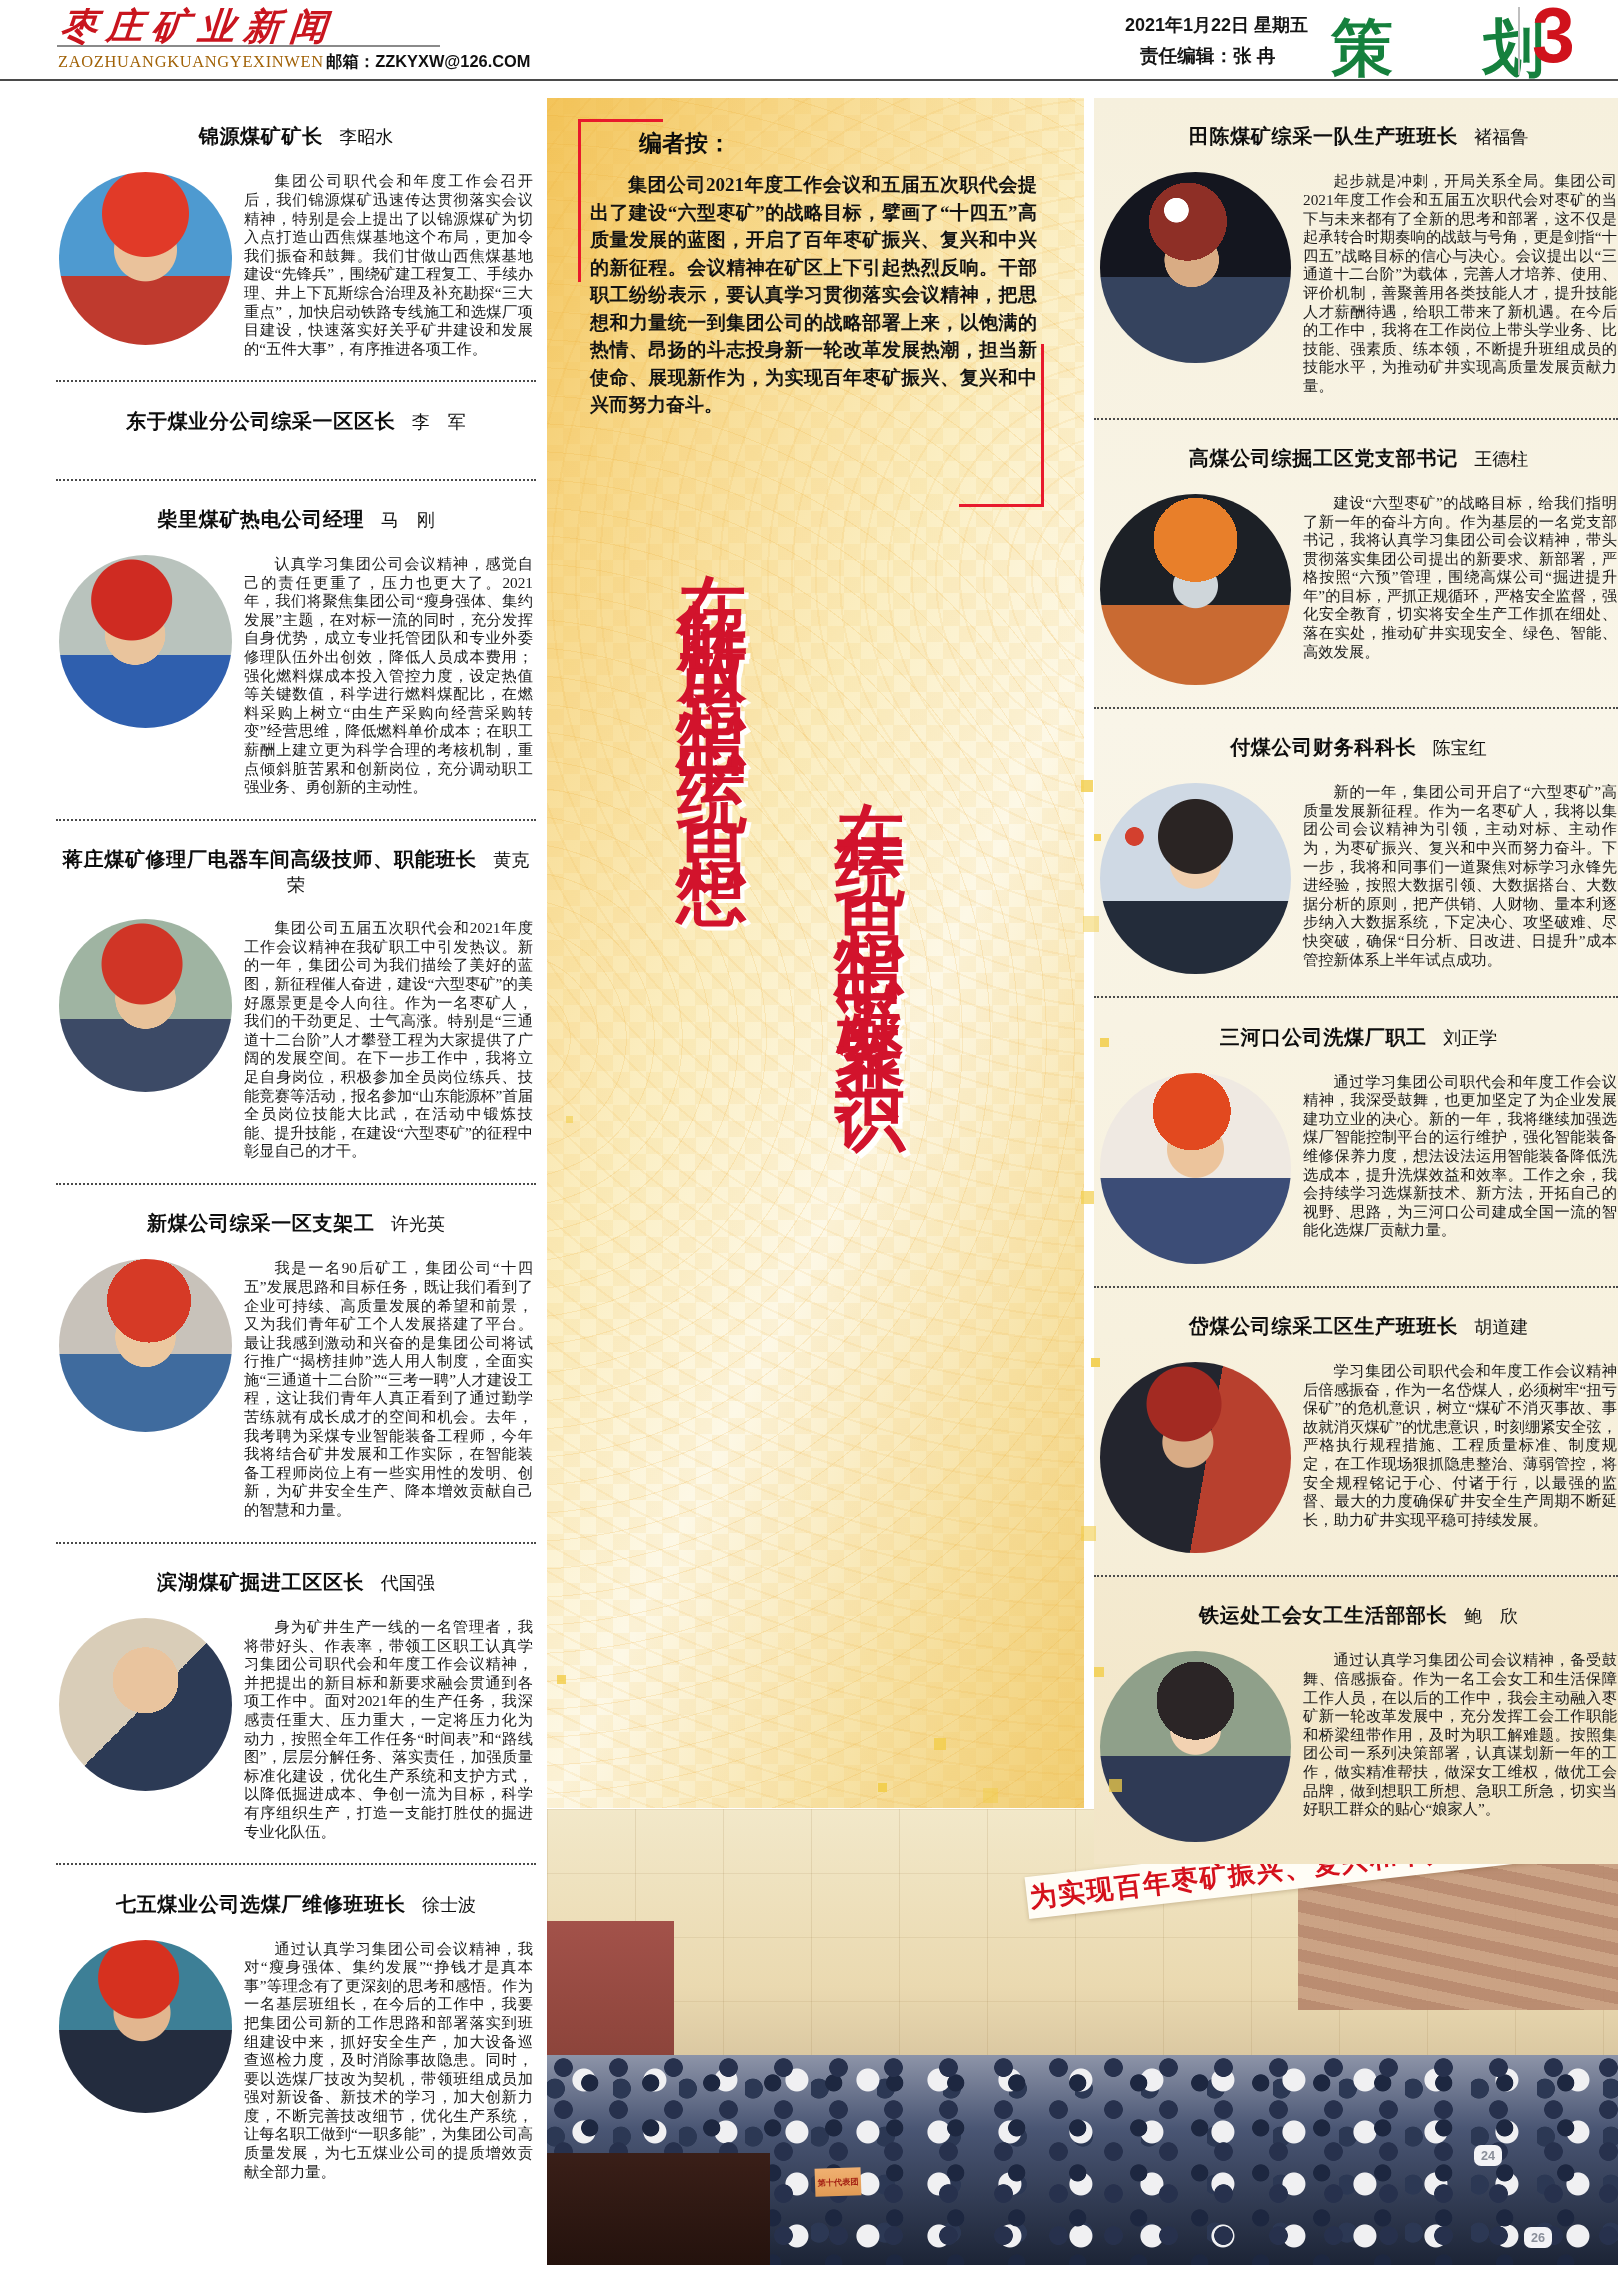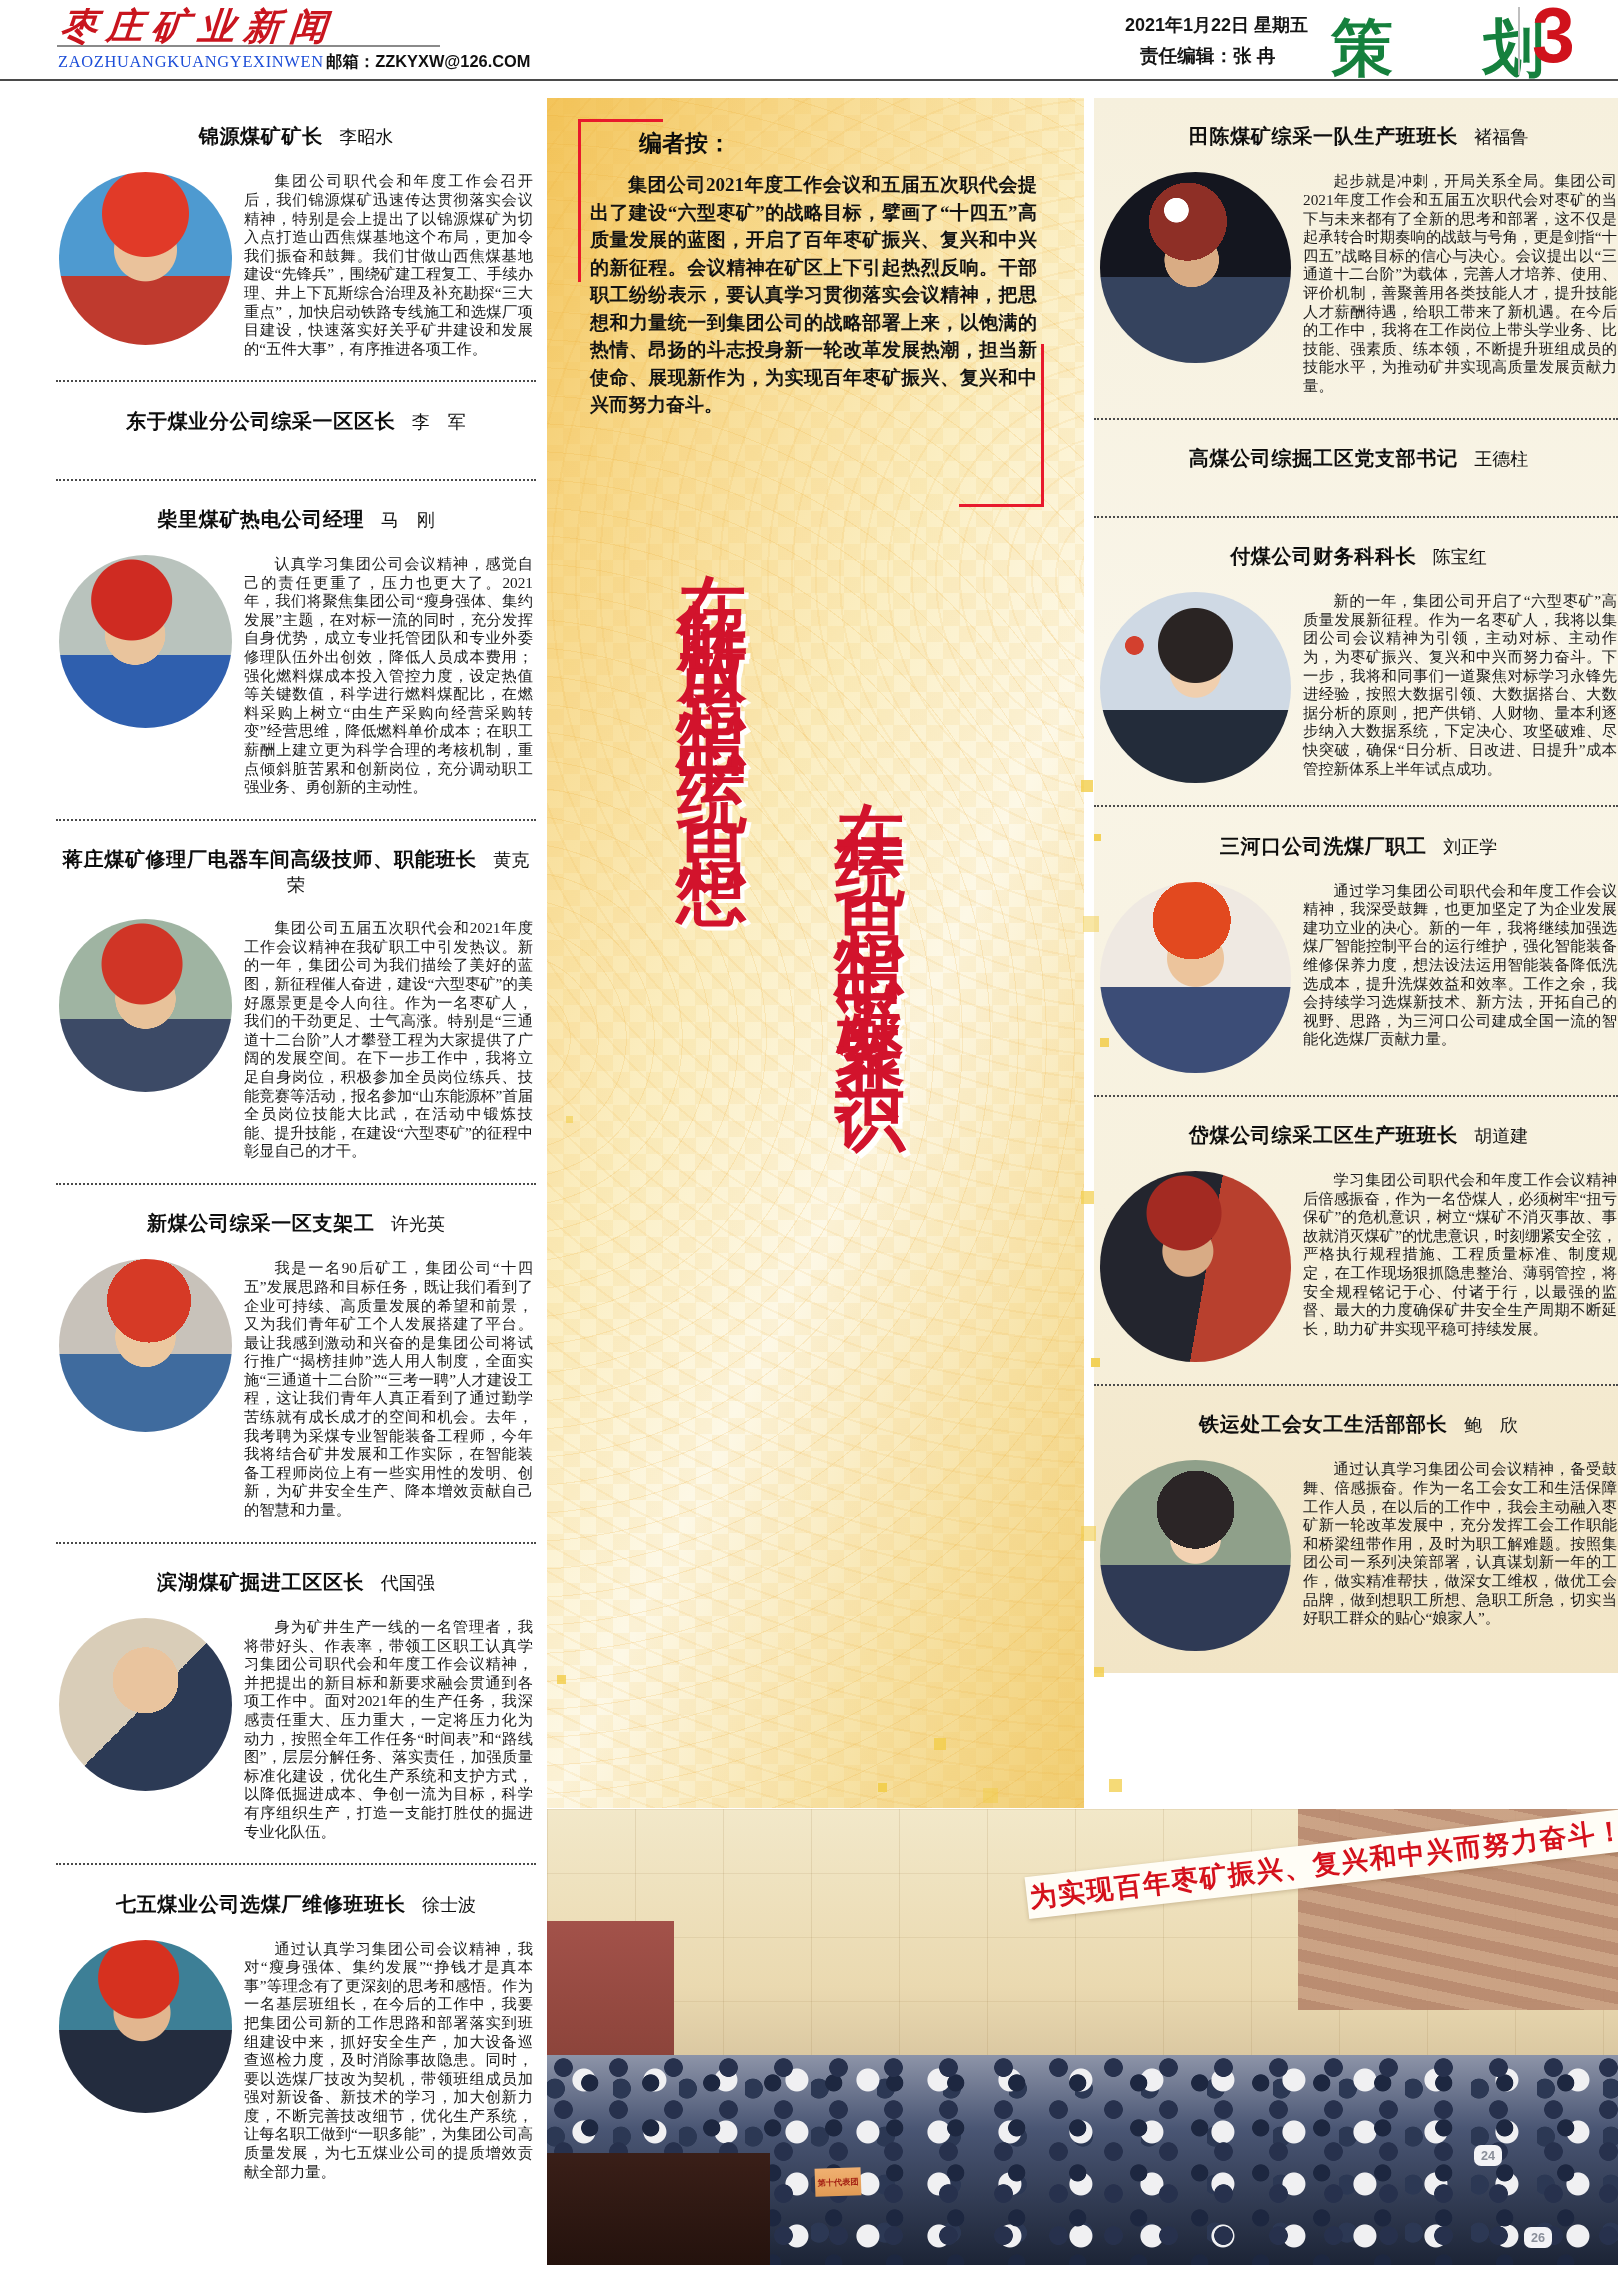--- a/index.html
+++ b/index.html
@@ -5,21 +5,21 @@
   html,body{margin:0;padding:0;background:#ffffff;}
   .page{position:relative;width:1618px;height:2295px;background:#ffffff;overflow:hidden;
         font-family:"Liberation Serif",serif;color:#141414;}
 
   
   .masthead{position:absolute;left:60px;top:1.5px;font-family:"DejaVu Serif",serif;
     font-weight:bold;font-style:italic;font-size:37px;color:#c9151e;letter-spacing:9px;
     transform:skewX(-5deg);}
   .masthead-line{position:absolute;left:57px;top:45px;width:383px;height:1.5px;background:#8a8a8a;}
   .masthead-roman{position:absolute;left:58px;top:52px;font-family:"Liberation Serif",serif;
-    font-size:16.4px;color:#1d4ed8;letter-spacing:0.7px;}
+    font-size:16.4px;color:#a16207;letter-spacing:0.7px;}
   .masthead-email{position:absolute;left:326px;top:51px;font-family:"Liberation Sans",sans-serif;
     font-weight:bold;font-size:16.4px;color:#101010;}
   .header-date{position:absolute;left:1125px;top:13.4px;font-family:"Liberation Sans",sans-serif;
     font-weight:bold;font-size:18px;}
   .header-editor{position:absolute;left:1140px;top:43px;font-family:"Liberation Sans",sans-serif;
     font-weight:bold;font-size:18.6px;}
   .section-title{position:absolute;left:1331px;top:6px;font-family:"DejaVu Serif",serif;
     font-weight:bold;font-size:62px;color:#15803d;letter-spacing:34px;white-space:nowrap;}
   .header-vline{position:absolute;left:1518px;top:7.4px;width:1.5px;height:68px;background:#bfbfbf;}
   .page-num{position:absolute;left:1532px;top:-9px;font-family:"Liberation Sans",sans-serif;
@@ -298,20 +298,24 @@
         <div class="photo c8"></div>
         <div class="p-text">起步就是冲刺，开局关系全局。集团公司2021年度工作会和五届五次职代会对枣矿的当下与未来都有了全新的思考和部署，这不仅是起承转合时期奏响的战鼓与号角，更是剑指“十四五”战略目标的信心与决心。会议提出以“三通道十二台阶”为载体，完善人才培养、使用、评价机制，善聚善用各类技能人才，提升技能人才薪酬待遇，给职工带来了新机遇。在今后的工作中，我将在工作岗位上带头学业务、比技能、强素质、练本领，不断提升班组成员的技能水平，为推动矿井实现高质量发展贡献力量。</div>
       </div>
     </div>
 
     <div class="profile">
       <div class="p-head">
         <span class="p-title">高煤公司综掘工区党支部书记</span>
         <span class="p-name">王德柱</span>
       </div>
+      <div class="p-body">
+        <div class="photo c9"></div>
+        <div class="p-text">建设“六型枣矿”的战略目标，给我们指明了新一年的奋斗方向。作为基层的一名党支部书记，我将认真学习集团公司会议精神，带头贯彻落实集团公司提出的新要求、新部署，严格按照“六预”管理，围绕高煤公司“掘进提升年”的目标，严抓正规循环，严格安全监督，强化安全教育，切实将安全生产工作抓在细处、落在实处，推动矿井实现安全、绿色、智能、高效发展。</div>
+      </div>
     </div>
 
     <div class="profile">
       <div class="p-head">
         <span class="p-title">付煤公司财务科科长</span>
         <span class="p-name">陈宝红</span>
       </div>
       <div class="p-body">
         <div class="photo c10"></div>
         <div class="p-text">新的一年，集团公司开启了“六型枣矿”高质量发展新征程。作为一名枣矿人，我将以集团公司会议精神为引领，主动对标、主动作为，为枣矿振兴、复兴和中兴而努力奋斗。下一步，我将和同事们一道聚焦对标学习永锋先进经验，按照大数据引领、大数据搭台、大数据分析的原则，把产供销、人财物、量本利逐步纳入大数据系统，下定决心、攻坚破难、尽快突破，确保“日分析、日改进、日提升”成本管控新体系上半年试点成功。</div>

